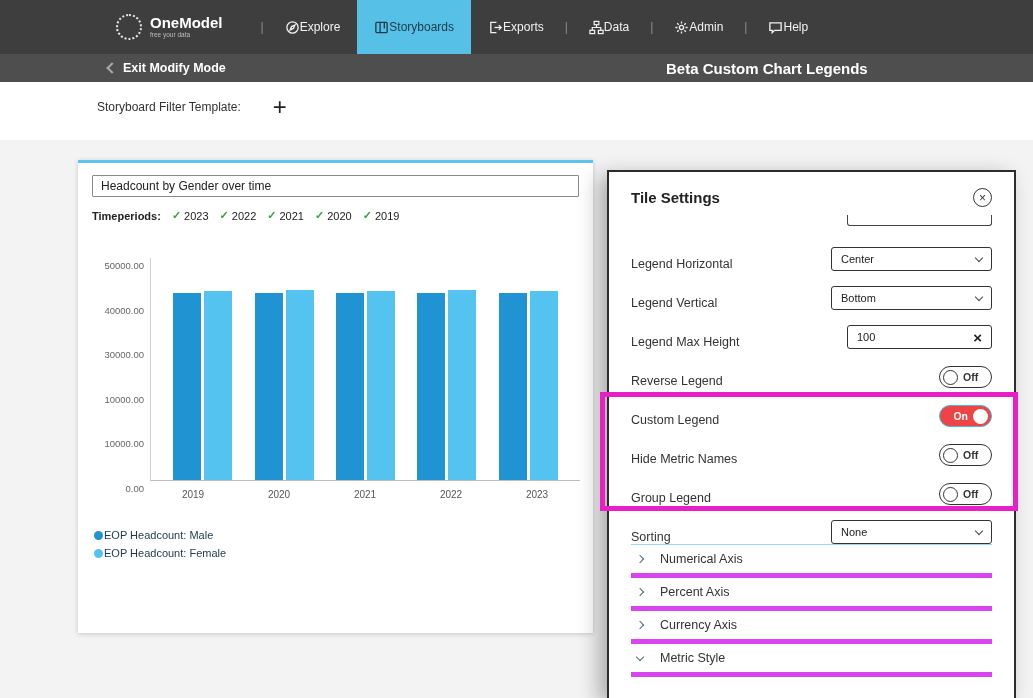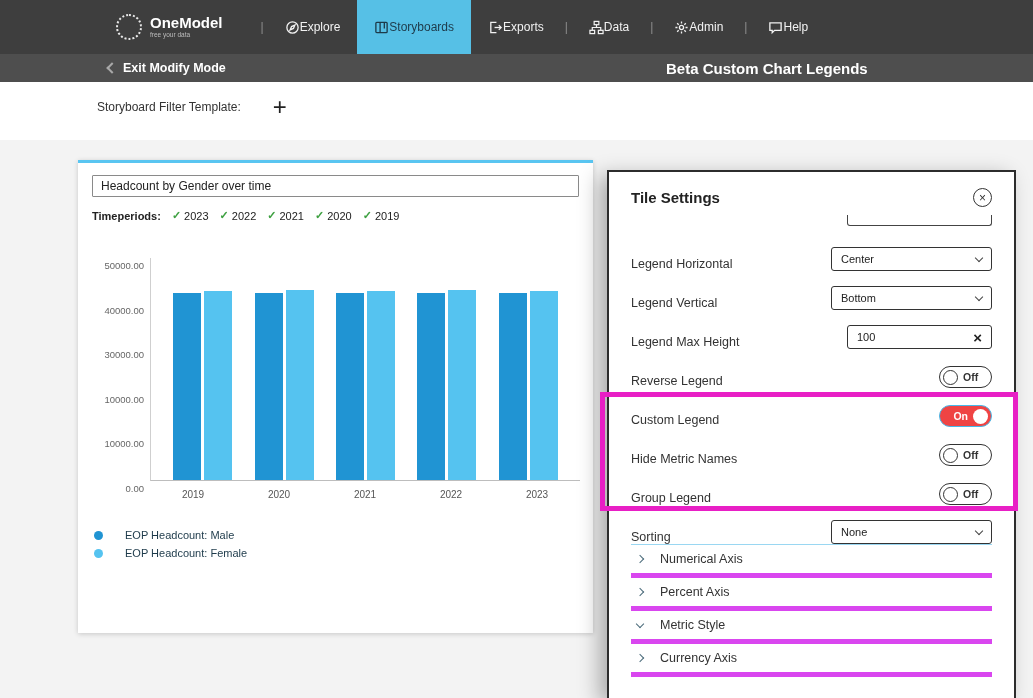--- a/index.html
+++ b/index.html
@@ -54,21 +54,21 @@
   .y-tick { position:absolute; right:0; transform:translateY(-50%); font-size:9.5px; color:#666; }
   .plot { position:absolute; left:72px; top:95px; width:430px; height:223px;
           border-left:1px solid #cfcfcf; border-bottom:1px solid #bdbdbd;
           display:flex; align-items:flex-end; justify-content:space-evenly; }
   .bar-group { display:flex; align-items:flex-end; gap:3px; height:100%; }
   .bar { width:28px; }
   .x-labels { position:absolute; left:72px; top:326px; width:430px; display:flex; justify-content:space-evenly; }
   .x-label { flex:1; text-align:center; font-size:10px; color:#555; }
 
   .legend { position:absolute; left:16px; top:366px; display:flex; flex-direction:column; gap:6px; }
-  .legend-item { display:flex; align-items:center; gap:22px; font-size:11px; color:#1d3a4a; }
+  .legend-item { display:flex; align-items:center; gap:1px; font-size:11px; color:#1d3a4a; }
   .legend-dot { width:9px; height:9px; border-radius:50%; display:inline-block; }
 
   
   .panel { position:absolute; left:607px; top:30px; width:409px; height:528px; background:#fff;
            border:2px solid #2c2c2c; border-bottom:none;
            box-shadow:-8px 6px 20px rgba(0,0,0,0.30); }
   .panel-header { padding:16px 22px 8px 22px; display:flex; align-items:center; justify-content:space-between; }
   .panel-title { font-size:15px; font-weight:700; color:#222; }
   .close-btn { width:19px; height:19px; border:1.3px solid #333; border-radius:50%;
                display:flex; align-items:center; justify-content:center; font-size:12px; color:#333; cursor:pointer; line-height:1; }
@@ -342,25 +342,25 @@
       <div class="sections">
         <div class="section-row">
           <span class="chev right"></span>
           <span>Numerical Axis</span>
         </div>
         <div class="section-row">
           <span class="chev right"></span>
           <span>Percent Axis</span>
         </div>
         <div class="section-row">
+          <span class="chev right"></span>
+          <span>Currency Axis</span>
+        </div>
+        <div class="section-row">
           <span class="chev down"></span>
           <span>Metric Style</span>
         </div>
-        <div class="section-row">
-          <span class="chev right"></span>
-          <span>Currency Axis</span>
-        </div>
       </div>
     </div>
   </div>
 
   <div class="annotation"></div>
 </div>
 
 </body></html>

